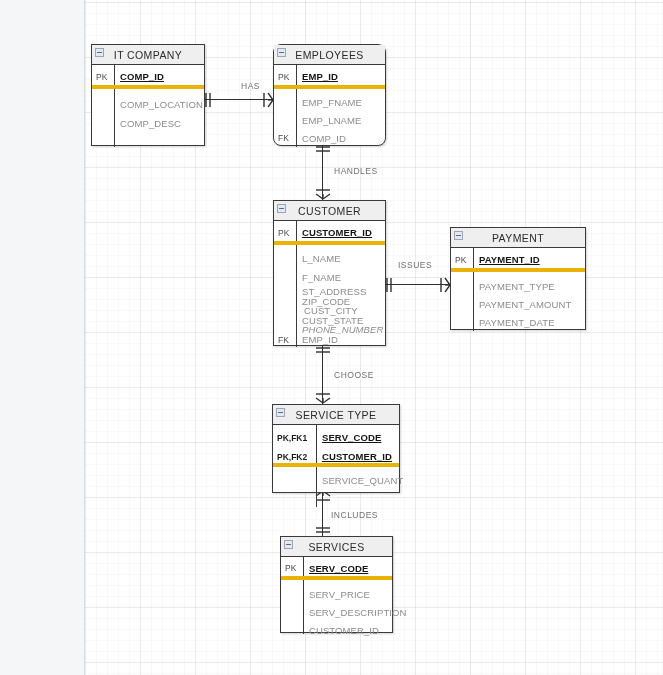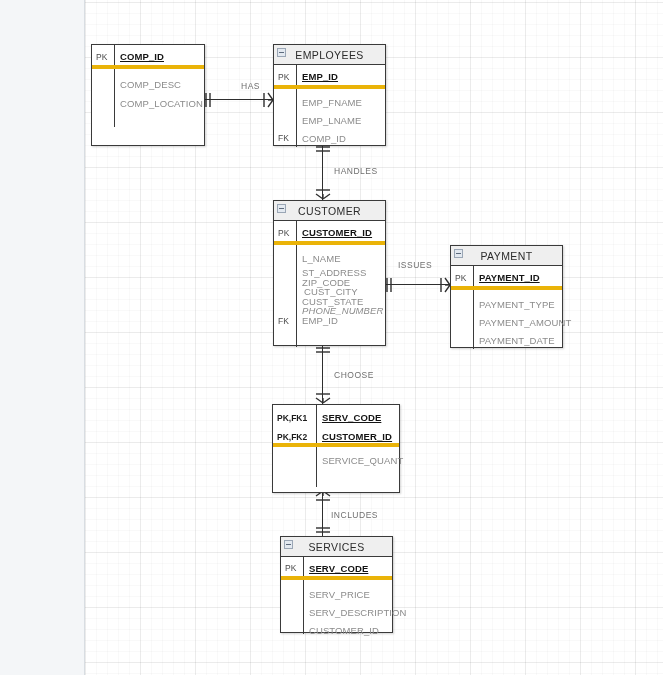--- a/index.html
+++ b/index.html
@@ -245,42 +245,46 @@
   </div>
   <div class="marker" style="left:315px; top:524px;">
     <svg width="16" height="14" viewBox="0 0 16 14">
         <line x1="1" y1="4" x2="15" y2="4" stroke="#2e2e2e" stroke-width="1.4"></line>
         <line x1="1" y1="8" x2="15" y2="8" stroke="#2e2e2e" stroke-width="1.4"></line>
       </svg>
   </div>
   <div class="conn-label" style="left:331px; top:510px;">INCLUDES</div>
 
   <div class="entity" style="left:91px; top:44px; width:114px; height:102px;">
+    <div class="entity-header">
+      <span class="collapse-icon"></span>
+      <span class="entity-title">IT COMPANY</span>
+    </div>
     <div class="entity-body" style="height:82px;">
       <div class="col-divider" style="left:22px;"></div>
       <div class="section keys" style="height:24px;">
         <div class="row" style="height:23px;">
           <span class="keytag" style="width:22px;">PK</span>
           <span class="fieldname pk">COMP_ID</span>
         </div>
       </div>
       <div class="section" style="height:57px; padding-top:6px;">
         <div class="row" style="height:19px;">
           <span class="keytag" style="width:22px;"></span>
+          <span class="fieldname">COMP_LOCATION</span>
+        </div>
+        <div class="row" style="height:19px;">
+          <span class="keytag" style="width:22px;"></span>
           <span class="fieldname">COMP_DESC</span>
         </div>
-        <div class="row" style="height:19px;">
-          <span class="keytag" style="width:22px;"></span>
-          <span class="fieldname">COMP_LOCATION</span>
-        </div>
-      </div>
-    </div>
-  </div>
-
-  <div class="entity" style="left:273px; top:44px; width:113px; height:102px;">
+      </div>
+    </div>
+  </div>
+
+  <div class="entity" style="left:273px; top:44px; width:113px; height:102px;border-radius:8px;">
     <div class="entity-header">
       <span class="collapse-icon"></span>
       <span class="entity-title">EMPLOYEES</span>
     </div>
     <div class="entity-body" style="height:82px;">
       <div class="col-divider" style="left:22px;"></div>
       <div class="section keys" style="height:24px;">
         <div class="row" style="height:23px;">
           <span class="keytag" style="width:22px;">PK</span>
           <span class="fieldname pk">EMP_ID</span>
@@ -314,20 +318,24 @@
         <div class="row" style="height:23px;">
           <span class="keytag" style="width:22px;">PK</span>
           <span class="fieldname pk">CUSTOMER_ID</span>
         </div>
       </div>
       <div class="section" style="height:101px; padding-top:4px;">
         <div class="row" style="height:19px;">
           <span class="keytag" style="width:22px;"></span>
           <span class="fieldname">L_NAME</span>
         </div>
+        <div class="row" style="height:19px;">
+          <span class="keytag" style="width:22px;"></span>
+          <span class="fieldname">F_NAME</span>
+        </div>
         <div class="row" style="height:9.5px;align-items:flex-end;">
           <span class="keytag" style="width:22px;"></span>
           <span class="fieldname">ST_ADDRESS</span>
         </div>
         <div class="row" style="height:9.5px;">
           <span class="keytag" style="width:22px;"></span>
           <span class="fieldname">ZIP_CODE</span>
         </div>
         <div class="row" style="height:9.5px;">
           <span class="keytag" style="width:22px;"></span>
@@ -342,21 +350,21 @@
           <span class="fieldname">PHONE_NUMBER</span>
         </div>
         <div class="row" style="height:10px;">
           <span class="keytag" style="width:22px;">FK</span>
           <span class="fieldname">EMP_ID</span>
         </div>
       </div>
     </div>
   </div>
 
-  <div class="entity" style="left:450px; top:245px; width:113px; height:103px;">
+  <div class="entity" style="left:450px; top:227px; width:136px; height:103px;">
     <div class="entity-header">
       <span class="collapse-icon"></span>
       <span class="entity-title">PAYMENT</span>
     </div>
     <div class="entity-body" style="height:83px;">
       <div class="col-divider" style="left:22px;"></div>
       <div class="section keys" style="height:24px;">
         <div class="row" style="height:23px;">
           <span class="keytag" style="width:22px;">PK</span>
           <span class="fieldname pk">PAYMENT_ID</span>
@@ -373,20 +381,24 @@
         </div>
         <div class="row" style="height:18px;">
           <span class="keytag" style="width:22px;"></span>
           <span class="fieldname">PAYMENT_DATE</span>
         </div>
       </div>
     </div>
   </div>
 
   <div class="entity" style="left:272px; top:404px; width:128px; height:89px;">
+    <div class="entity-header">
+      <span class="collapse-icon"></span>
+      <span class="entity-title">SERVICE TYPE</span>
+    </div>
     <div class="entity-body" style="height:82px;">
       <div class="col-divider" style="left:43px;"></div>
       <div class="section keys" style="height:42px; padding-top:3px;">
         <div class="row" style="height:19px;">
           <span class="keytag bold" style="width:43px;">PK,FK1</span>
           <span class="fieldname pk">SERV_CODE</span>
         </div>
         <div class="row" style="height:19px;">
           <span class="keytag bold" style="width:43px;">PK,FK2</span>
           <span class="fieldname pk">CUSTOMER_ID</span>

